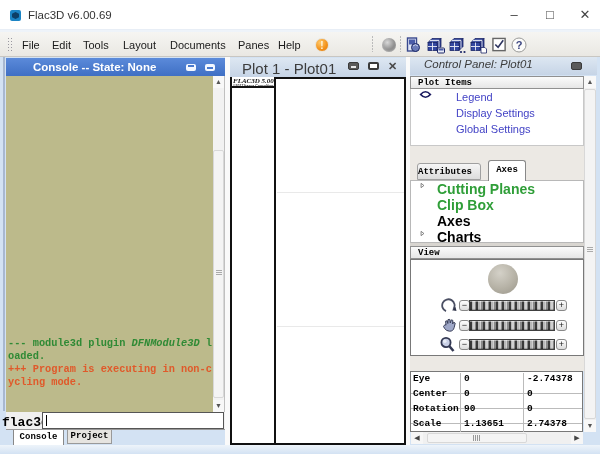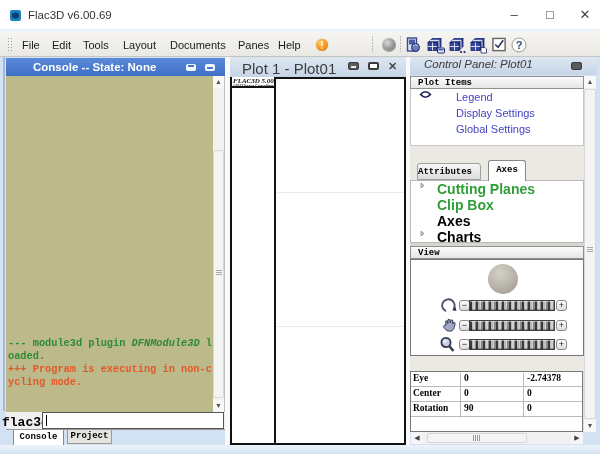--- a/index.html
+++ b/index.html
@@ -84,21 +84,21 @@
 
 
 #view-box { left:410px; top:259px; width:174px; height:97px; background:#fff; border:1px solid #787878; }
 #sphere { left:488px; top:264px; width:30px; height:30px; border-radius:50%; background:radial-gradient(circle at 40% 30%, #d4d1c8, #b6b2a6 55%, #a29e92 85%, #989488); }
 .sbtn { position:absolute; width:11px; height:11px; border:1px solid #888; border-radius:3px; background:linear-gradient(#fdfdfd,#dcdcdc); font-size:9px; text-align:center; line-height:9px; color:#222; }
 .strack { position:absolute; left:469px; width:86px; height:11px; background:repeating-linear-gradient(90deg, #3a3a3a 0 2px, #b8b8b8 2px 3.5px, #d0d0d0 3.5px 5px, #8a8a8a 5px 6.5px); border:1px solid #404040; box-shadow:inset 0 1px 0 rgba(255,255,255,.45), inset 0 -1px 1px rgba(0,0,0,.25); }
 #cp-gap3 { left:410px; top:356px; width:174px; height:15px; background:#ece9e4; }
 
 
 #vtable { left:410px; top:371px; width:173px; height:61px; background:#fff; border:1px solid #787878; font-family:"Liberation Mono", monospace; font-size:9.5px; font-weight:bold; color:#000; }
-.trow { position:absolute; left:0; width:100%; height:15px; border-bottom:1px solid #bbb;font-family:Liberation Serif, serif; }
+.trow { position:absolute; left:0; width:100%; height:22px; border-bottom:1px solid #bbb; }
 .tc1 { position:absolute; left:2px; top:1px; }
 .tc2 { position:absolute; left:49px; top:1px; border-left:1px solid #bbb; padding-left:3px; height:15px;}
 .tc3 { position:absolute; left:112px; top:1px; border-left:1px solid #bbb; padding-left:3px; height:15px;}
 
 
 #cp-vsb { left:584px; top:76px; width:12px; height:356px; background:#f0f0f0; }
 #cp-hsb { left:411px; top:432px; width:172px; height:12px; background:#f0f0f0; }
 .hsb-btn { top:0; width:12px; height:12px; background:#f6f6f6; color:#444; font-size:7px; text-align:center; line-height:12px; }
 
 #bottomstrip { left:0px; top:445px; width:600px; height:9px; background:linear-gradient(#eef4fa,#d3e2f3); }
@@ -304,20 +304,25 @@
   <div class="trow" style="top:15px;">
       <span class="tc1">Center</span>
       <span class="tc2">0</span>
       <span class="tc3">0</span>
     </div>
   <div class="trow" style="top:30px;">
       <span class="tc1">Rotation</span>
       <span class="tc2">90</span>
       <span class="tc3">0</span>
     </div>
+  <div class="trow" style="top:45px;">
+      <span class="tc1">Scale</span>
+      <span class="tc2">1.13651</span>
+      <span class="tc3">2.74378</span>
+    </div>
 </div>
 
 <div class="abs" id="cp-vsb"></div>
 <div class="abs sb-btn" style="left:584px; top:76px; width:12px;">▲</div>
 <div class="abs sb-btn" style="left:584px; top:420px; width:12px;">▼</div>
 <div class="abs sb-thumb" style="left:584px; top:89px; height:330px; width:12px;"></div>
 <div class="abs" style="left:587px; top:247px; width:6px; height:6px; background-image:linear-gradient(#aaa 1px, transparent 1px); background-size:6px 2px;"></div>
 
 <div class="abs" id="cp-hsb"></div>
 <div class="abs hsb-btn abs" style="left:411px; top:432px;">◀</div>

